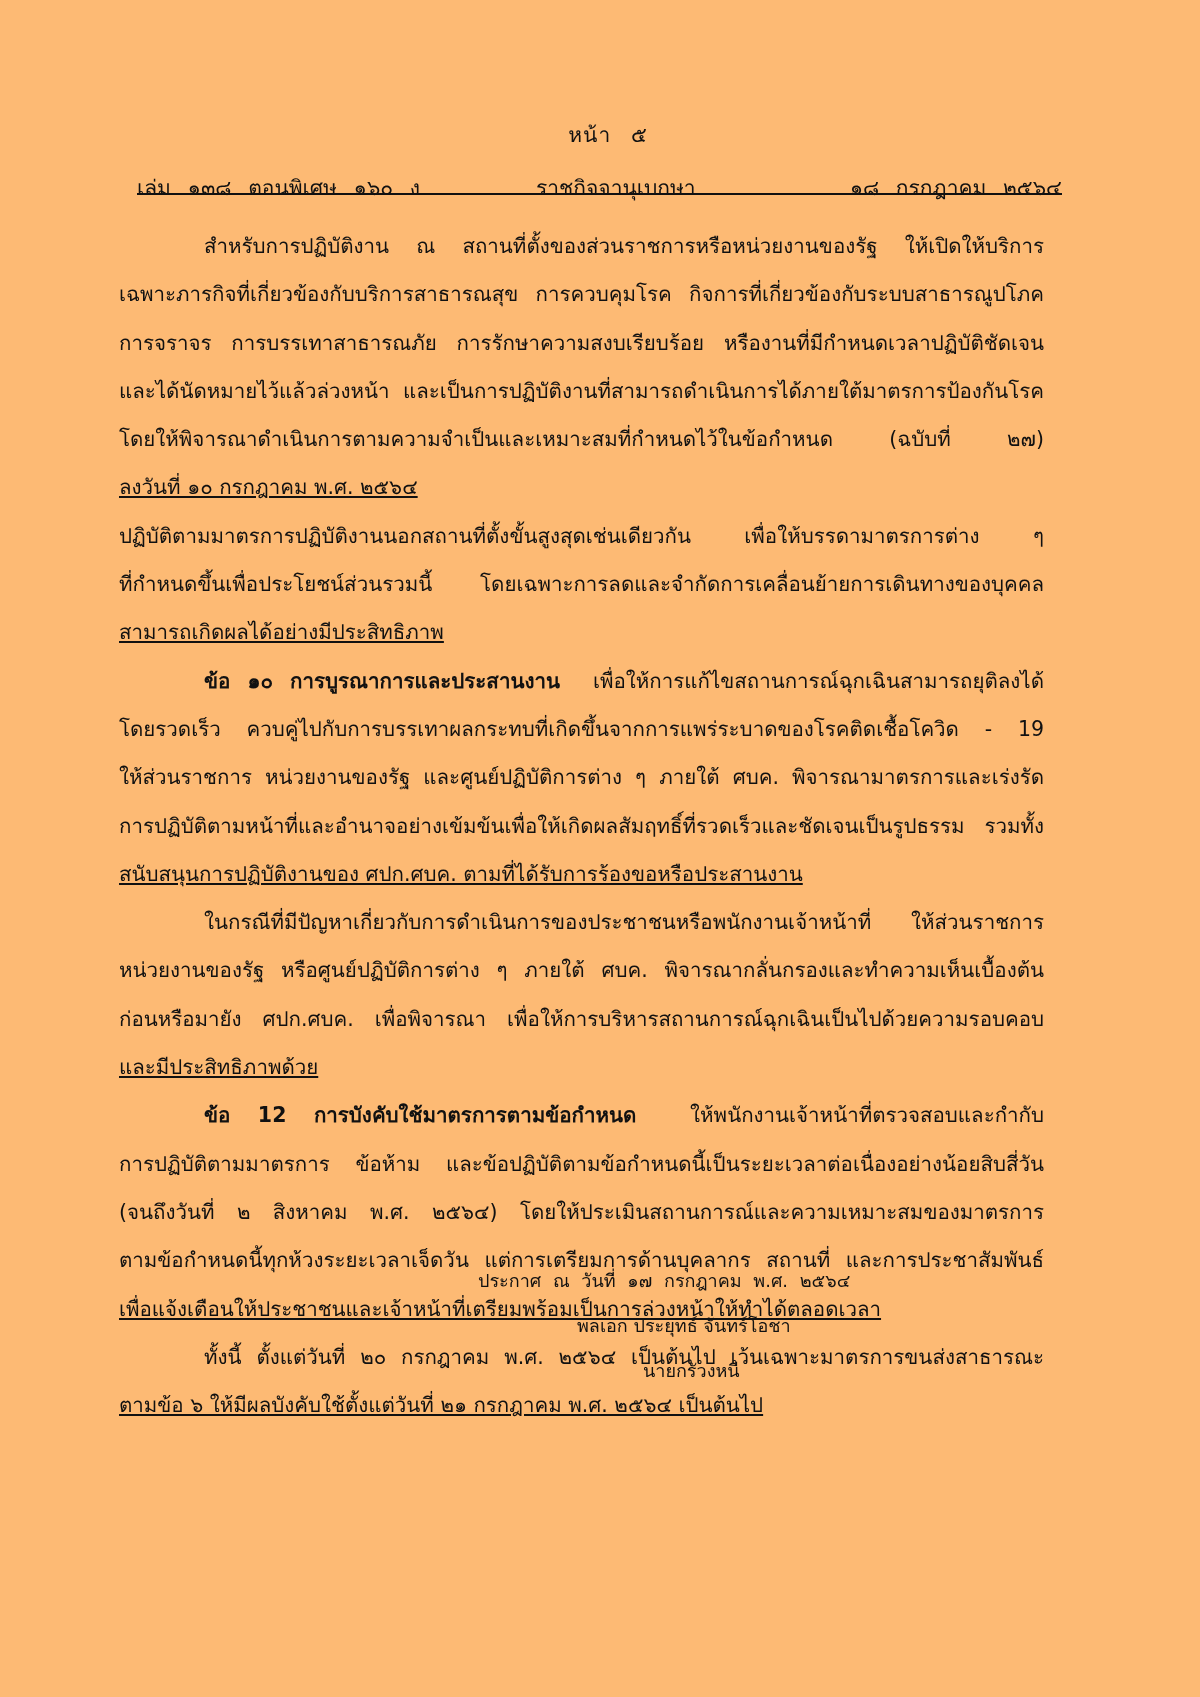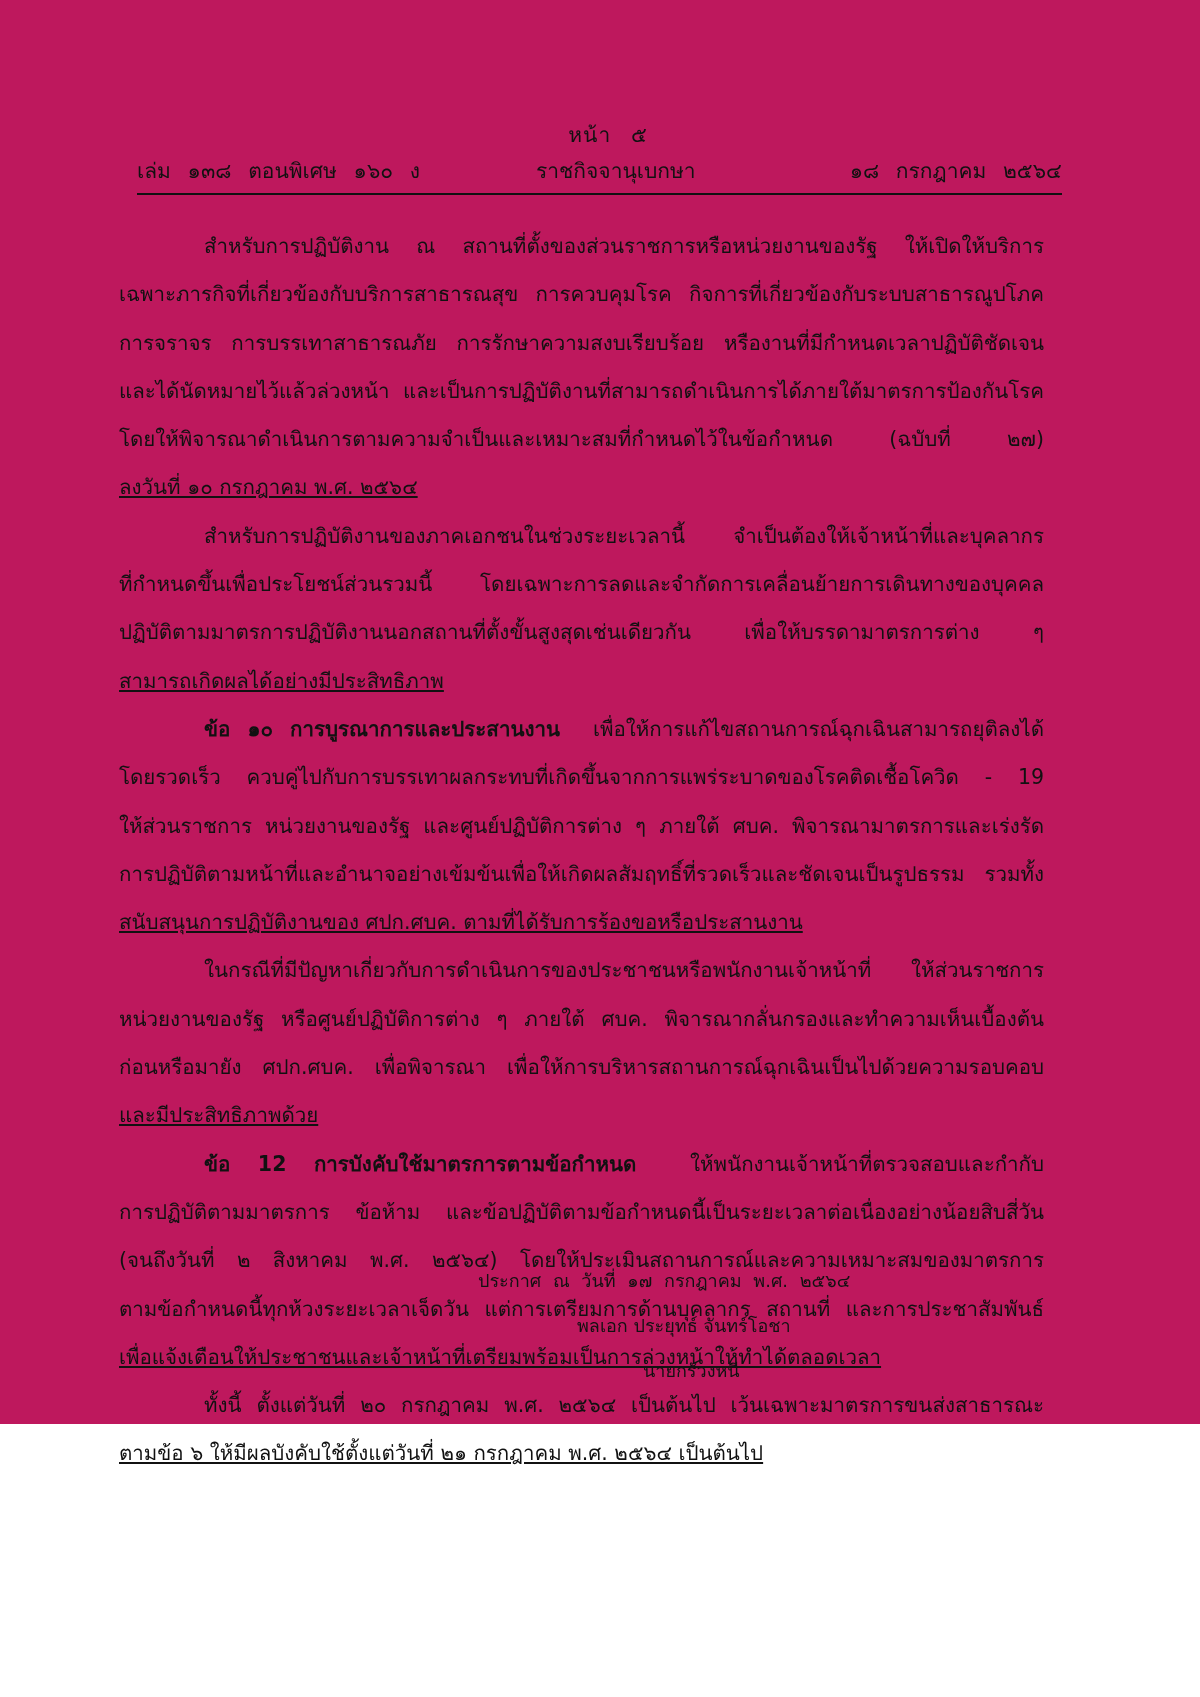--- a/index.html
+++ b/index.html
@@ -11,38 +11,38 @@
       width: 1200px;
       height: 1697px;
       position: relative;
       overflow: hidden;
       color: #111111;
       font-family: "DejaVu Sans", "Liberation Sans", sans-serif;
     }
     .page {
       position: absolute;
       left: 0; top: 0;
-      width: 1200px; height: 1424px;
-      background: #be185d;
+      width: 1200px; height: 1697px;
+      background: #fdba74;
     }
     .page-number {
       position: absolute;
       top: 118px;
       left: 0;
       width: 1200px;
       text-align: center;
       font-size: 21px;
       letter-spacing: 1px;
       word-spacing: 12px;
       padding-left: 16px;
       box-sizing: border-box;
     }
     .header-row {
       position: absolute;
-      top: 154px;
+      top: 171px;
       left: 137px;
       width: 925px;
       height: 32px;
       font-size: 21px;
       white-space: nowrap;
     }
     .header-row .vol {
       position: absolute;
       left: 0;
       top: 0;
@@ -131,23 +131,22 @@
     <div>
       <span class="line indent">สำหรับการปฏิบัติงาน ณ สถานที่ตั้งของส่วนราชการหรือหน่วยงานของรัฐ ให้เปิดให้บริการ</span>
       <span class="line">เฉพาะภารกิจที่เกี่ยวข้องกับบริการสาธารณสุข การควบคุมโรค กิจการที่เกี่ยวข้องกับระบบสาธารณูปโภค</span>
       <span class="line">การจราจร การบรรเทาสาธารณภัย การรักษาความสงบเรียบร้อย หรืองานที่มีกำหนดเวลาปฏิบัติชัดเจน</span>
       <span class="line">และได้นัดหมายไว้แล้วล่วงหน้า และเป็นการปฏิบัติงานที่สามารถดำเนินการได้ภายใต้มาตรการป้องกันโรค</span>
       <span class="line">โดยให้พิจารณาดำเนินการตามความจำเป็นและเหมาะสมที่กำหนดไว้ในข้อกำหนด (ฉบับที่ ๒๗)</span>
       <span class="line last">ลงวันที่ ๑๐ กรกฎาคม พ.ศ. ๒๕๖๔</span>
     </div>
 
     <div>
-      <span class="line indent">สำหรับการปฏิบัติงานของภาคเอกชนในช่วงระยะเวลานี้ จำเป็นต้องให้เจ้าหน้าที่และบุคลากร</span>
+      <span class="line">ปฏิบัติตามมาตรการปฏิบัติงานนอกสถานที่ตั้งขั้นสูงสุดเช่นเดียวกัน เพื่อให้บรรดามาตรการต่าง ๆ</span>
       <span class="line">ที่กำหนดขึ้นเพื่อประโยชน์ส่วนรวมนี้ โดยเฉพาะการลดและจำกัดการเคลื่อนย้ายการเดินทางของบุคคล</span>
-      <span class="line">ปฏิบัติตามมาตรการปฏิบัติงานนอกสถานที่ตั้งขั้นสูงสุดเช่นเดียวกัน เพื่อให้บรรดามาตรการต่าง ๆ</span>
       <span class="line last">สามารถเกิดผลได้อย่างมีประสิทธิภาพ</span>
     </div>
 
     <div>
       <span class="line indent"><span class="bold">ข้อ ๑๐ การบูรณาการและประสานงาน</span>&nbsp;&nbsp;<span>เพื่อให้การแก้ไขสถานการณ์ฉุกเฉินสามารถยุติลงได้</span></span>
       <span class="line">โดยรวดเร็ว ควบคู่ไปกับการบรรเทาผลกระทบที่เกิดขึ้นจากการแพร่ระบาดของโรคติดเชื้อโควิด - 19</span>
       <span class="line">ให้ส่วนราชการ หน่วยงานของรัฐ และศูนย์ปฏิบัติการต่าง ๆ ภายใต้ ศบค. พิจารณามาตรการและเร่งรัด</span>
       <span class="line">การปฏิบัติตามหน้าที่และอำนาจอย่างเข้มข้นเพื่อให้เกิดผลสัมฤทธิ์ที่รวดเร็วและชัดเจนเป็นรูปธรรม รวมทั้ง</span>
       <span class="line last">สนับสนุนการปฏิบัติงานของ ศปก.ศบค. ตามที่ได้รับการร้องขอหรือประสานงาน</span>
     </div>

